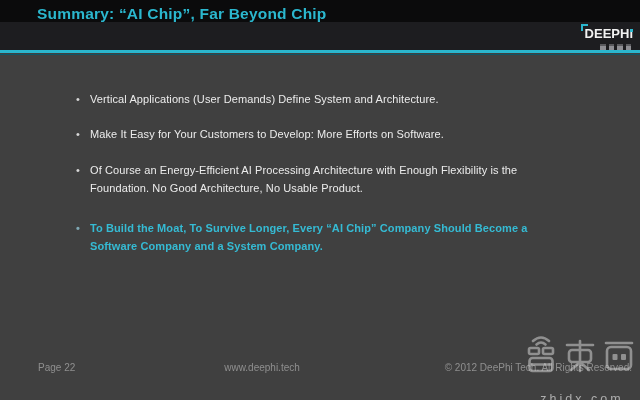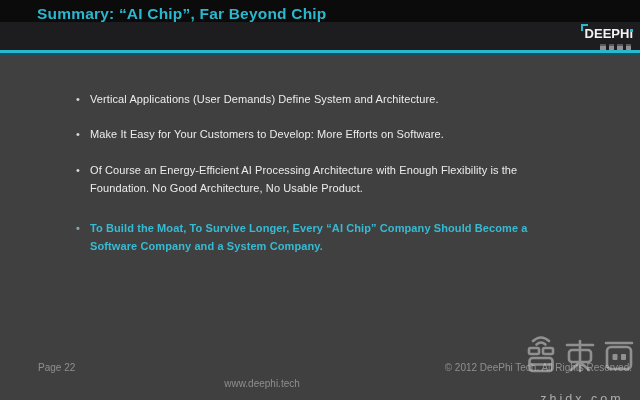--- a/index.html
+++ b/index.html
@@ -103,21 +103,21 @@
   }
   .bullet-group li.accent::before { color: #7fa8b4; }
 
   
   .footer {
     position: absolute; left: 0; top: 358px;
     width: 640px; height: 16px;
     font-size: 10px; color: #8f8f8f;
   }
   .footer .page-num { position: absolute; left: 38px; top: 4px; }
-  .footer .site { position: absolute; left: 0; top: 4px; width: 524px; text-align: center; margin-top: 16px; }
+  .footer .site { position: absolute; left: 0; top: 4px; width: 524px; text-align: center; }
   .footer .copyright { position: absolute; right: 8px; top: 4px; }
 
   
   .watermark {
     position: absolute; right: 2px; top: 333px;
     width: 112px; text-align: center;
     pointer-events: none;
   }
   .watermark svg { display: block; opacity: 0.55; }
   .watermark .wm-domain {

